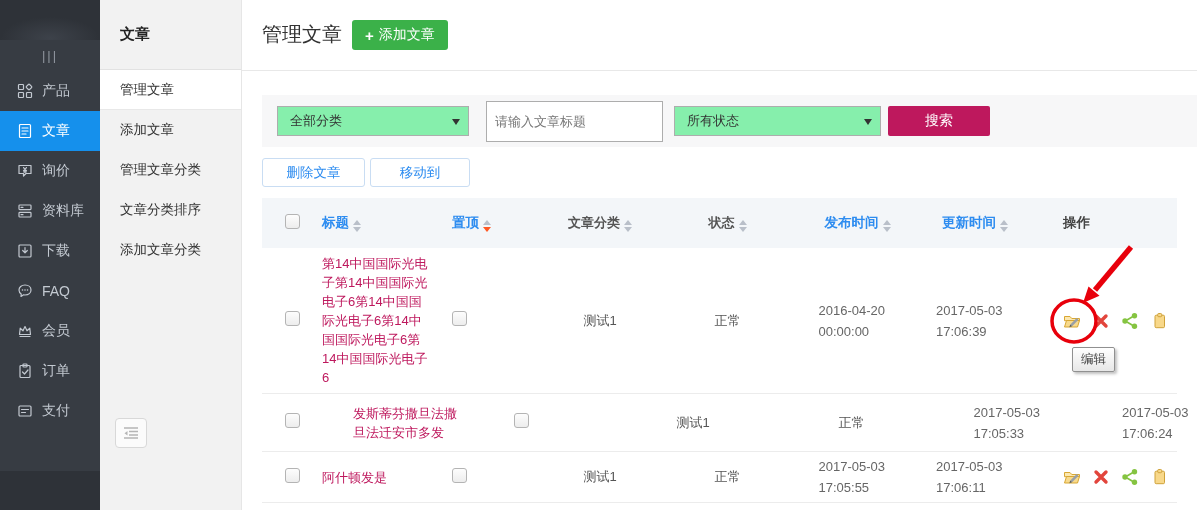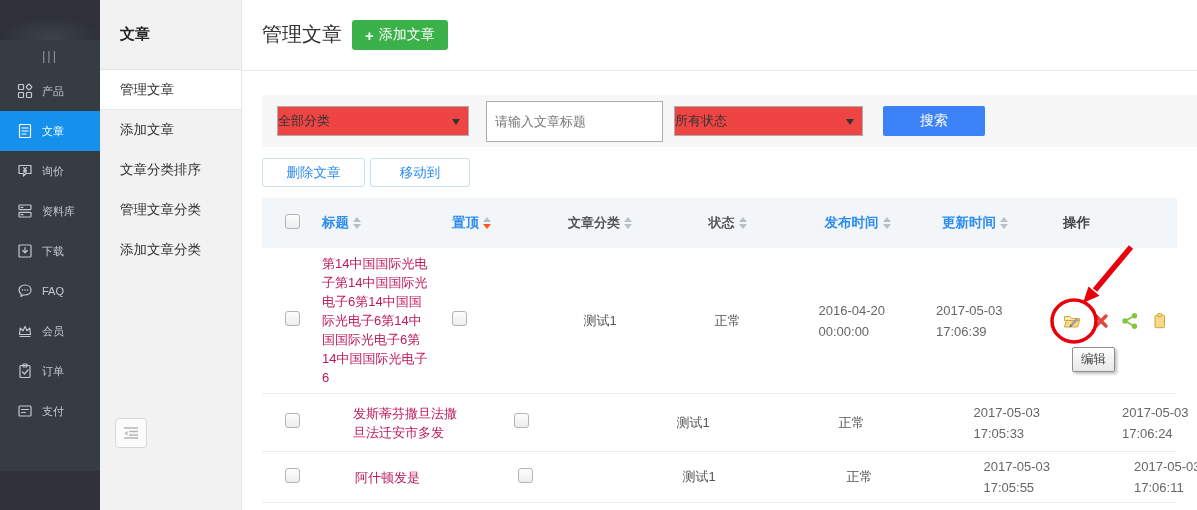--- a/index.html
+++ b/index.html
@@ -5,21 +5,21 @@
   html,body{margin:0;padding:0;background:#fff;}
   #app{position:relative;width:1197px;height:510px;overflow:hidden;
        font-family:"Liberation Sans","DejaVu Sans",sans-serif;background:#fff;}
 
   
   .sidebar{position:absolute;left:0;top:0;width:100px;height:510px;background:#373c43;}
   .logo{height:40px;background:#2e3238;background-image:radial-gradient(ellipse 70px 30px at 50px 38px,#3d424a 0%,rgba(61,66,74,0) 70%);}
   .collapse{height:31px;display:flex;align-items:center;justify-content:center;
             color:#8f969e;font-size:13px;letter-spacing:2px;cursor:pointer;}
   .snav-item{height:40px;display:flex;align-items:center;padding-left:17px;box-sizing:border-box;
-             color:#c3c9d1;font-size:11px;cursor:pointer;}
+             color:#c3c9d1;font-size:14px;cursor:pointer;}
   .snav-item svg{width:16px;height:16px;margin-right:9px;flex:0 0 auto;}
   .snav-item .st{stroke:#c3c9d1;stroke-width:1.2;fill:none;stroke-linecap:round;stroke-linejoin:round;}
   .snav-item .sf{fill:#c3c9d1;}
   .snav-item.active{background:#1590ec;color:#fff;}
   .snav-item.active .st{stroke:#fff;}
   .sidebar-footer{position:absolute;left:0;bottom:0;width:100px;height:39px;background:#2e3238;}
 
   
   .submenu{position:absolute;left:100px;top:0;width:142px;height:510px;background:#f2f2f2;
            border-right:1px solid #e6e6e6;box-sizing:border-box;}
@@ -36,61 +36,61 @@
   .main{position:absolute;left:242px;top:0;width:955px;height:510px;background:#fff;}
   .main-header{height:70px;border-bottom:1px solid #e8e8e8;position:relative;}
   .page-title{position:absolute;left:20px;top:21px;font-size:20px;color:#333;}
   .add-btn{position:absolute;left:110px;top:20px;height:30px;background:#3bb149;color:#fff;
            border:none;border-radius:3px;font-size:14px;padding:0 13px;cursor:pointer;
            display:flex;align-items:center;gap:5px;font-family:inherit;}
   .add-btn .plus{font-weight:bold;font-size:15px;}
 
   .filter-bar{position:absolute;left:20px;top:95px;right:0;height:52px;background:#f7f7f8;
               display:flex;align-items:center;padding-left:15px;box-sizing:border-box;}
-  .sel{position:relative;height:30px;background:#ef4444;border:1px solid #adadad;box-sizing:border-box;
-       display:flex;align-items:center;padding:0 22px 0 0;font-size:13px;color:#333;cursor:pointer;}
+  .sel{position:relative;height:30px;background:#86efac;border:1px solid #adadad;box-sizing:border-box;
+       display:flex;align-items:center;padding:0 22px 0 12px;font-size:13px;color:#333;cursor:pointer;}
   .sel-cat{width:192px;margin-right:17px;}
-  .sel-status{width:189px;margin-right:20px;}
+  .sel-status{width:207px;margin-right:7px;}
   .sel .sel-caret{position:absolute;right:8px;top:12px;width:0;height:0;
        border-left:4px solid transparent;border-right:4px solid transparent;border-top:6px solid #333;}
   .txt-input{width:177px;height:41px;border:1px solid #adadad;box-sizing:border-box;margin-right:11px;
              padding:0 8px;font-size:13px;color:#333;font-family:inherit;background:#fff;}
   .txt-input::placeholder{color:#777;opacity:1;}
-  .search-btn{width:102px;height:30px;background:#3b82f6;border:none;border-radius:2px;color:#fff;
+  .search-btn{width:102px;height:30px;background:#be185d;border:none;border-radius:2px;color:#fff;
               font-size:14px;cursor:pointer;font-family:inherit;}
 
   .bulk{position:absolute;left:20px;top:158px;display:flex;gap:5px;}
   .bulk-btn{height:29px;background:#fff;border:1px solid #c9ddf3;border-radius:3px;color:#2d8cf0;
             font-size:13.5px;cursor:pointer;font-family:inherit;}
   .bulk-del{width:103px;}
   .bulk-move{width:100px;}
 
   
   .table{position:absolute;left:20px;top:198px;width:915px;}
   .trow{display:grid;grid-template-columns:60px 130px 88px 120px 135px 125px 110px 1fr;align-items:center;}
   .thead{height:50px;background:#f3f6f9;font-size:13.5px;font-weight:bold;color:#2d8cf0;}
   .thead .hc-actions{color:#444;padding-left:33px;}
   .tbody-row{border-bottom:1px solid #ececec;background:#fff;}
   .tr-0{min-height:145px;}
   .tr-1{min-height:57px;gap:31px;}
-  .tr-2{min-height:50px;gap:33px;}
+  .tr-2{min-height:50px;}
   .cell-check{justify-self:center;}
   .cell-cat,.cell-status{text-align:center;font-size:13px;color:#555;}
   .cell-pub,.cell-upd{text-align:center;}
   .dt{display:inline-block;width:78px;text-align:left;font-size:13px;color:#666;line-height:21px;}
   .title-link{display:inline-block;width:112px;font-size:13px;line-height:19px;color:#be185d;
               text-decoration:none;cursor:pointer;}
   .cb{display:inline-block;width:15px;height:15px;border:1px solid #b4b4b4;border-radius:3px;
       background:linear-gradient(#fdfdfd,#ededed);cursor:pointer;box-sizing:border-box;}
   .carets{display:inline-flex;flex-direction:column;margin-left:4px;vertical-align:1px;}
   .car{width:0;height:0;border-left:4px solid transparent;border-right:4px solid transparent;}
   .car.up{border-bottom:5px solid #b9bfc9;margin-bottom:2px;}
   .car.down{border-top:5px solid #b9bfc9;}
   .car.down.hot{border-top-color:#ff5722;}
-  .hcell{display:inline-flex;align-items:center;}
+  .hcell{display:inline-flex;align-items:flex-end;}
   .aicons{display:flex;gap:11px;align-items:center;padding-left:33px;}
   .aicon{width:18px;height:18px;cursor:pointer;display:inline-flex;}
 
   
   .overlay{position:absolute;left:0;top:0;width:1197px;height:510px;pointer-events:none;z-index:60;}
   .tooltip{position:absolute;left:1072px;top:347px;z-index:55;background:linear-gradient(180deg,#ffffff,#e7e7e7);
            border:1px solid #909090;border-radius:2px;padding:3px 8px;font-size:12.5px;color:#444;
            box-shadow:2px 2px 3px rgba(0,0,0,0.25);}
 </style>
 </head>
@@ -183,22 +183,22 @@
       <span>支付</span>
     </div>
 
     <div class="sidebar-footer"></div>
   </div>
 
   <div class="submenu">
     <div class="submenu-title">文章</div>
     <div class="submenu-item active">管理文章</div>
     <div class="submenu-item">添加文章</div>
+    <div class="submenu-item">管理文章分类</div>
     <div class="submenu-item">文章分类排序</div>
-    <div class="submenu-item">管理文章分类</div>
     <div class="submenu-item">添加文章分类</div>
   </div>
 
   <div class="submenu-toggle">
     <svg width="16" height="12" viewBox="0 0 16 12">
       <path d="M1 1h14M6 4.5h9M6 8h9M1 11h14" stroke="#b5b5b5" stroke-width="1.6"></path>
       <path d="M4.5 4L1.5 6.2 4.5 8.5z" fill="#b5b5b5"></path>
     </svg>
   </div>
 

